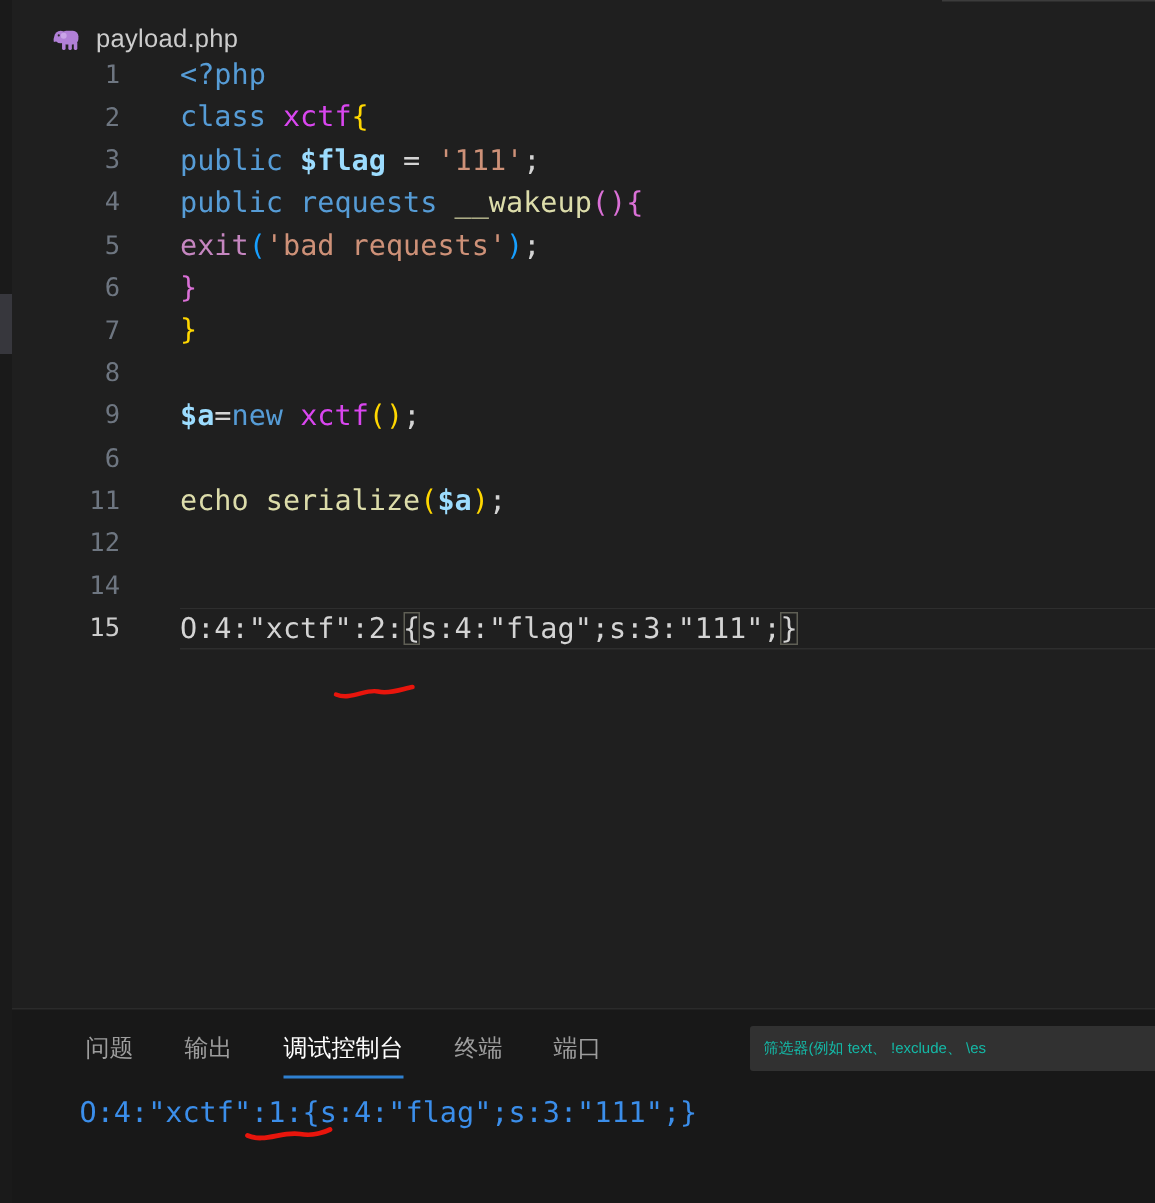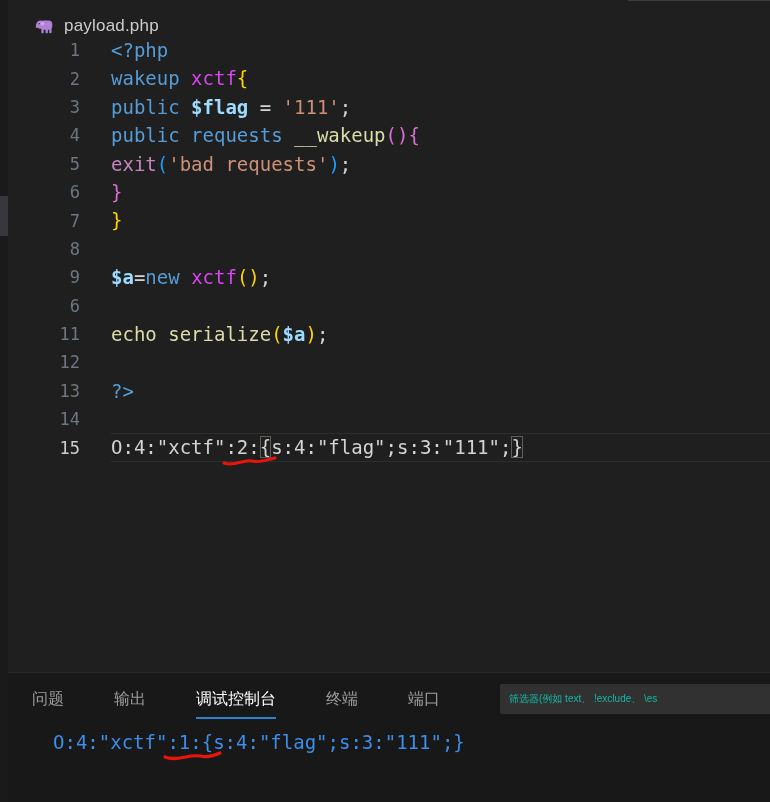--- a/index.html
+++ b/index.html
@@ -15,37 +15,37 @@
   
   .tabbar{position:absolute;left:8px;top:0;right:0;height:36px;background:#1f1f1f}
   .edtab{display:flex;align-items:flex-end;height:36px;padding-left:26px}
   .phpicon{width:22px;height:20px;display:inline-flex;align-items:center;justify-content:center;margin-right:8px}
   .fname{color:#cccccc;font-size:17px;letter-spacing:.2px}
   
   .editor{position:absolute;left:8px;top:36px;right:0;bottom:130px;background:#1f1f1f;overflow:hidden}
   .line{display:flex;height:28.4px;align-items:center}
   .gutter{width:72px;text-align:right;color:#6e7681;font:17px "DejaVu Sans Mono",monospace;flex:0 0 72px}
   .line.current .gutter{color:#cccccc}
-  .codetxt{margin-left:31px;flex:1;font:19px/28.4px "DejaVu Sans Mono",monospace;white-space:pre;color:#d4d4d4;height:28.4px}
+  .codetxt{margin-left:40px;flex:1;font:19px/28.4px "DejaVu Sans Mono",monospace;white-space:pre;color:#d4d4d4;height:28.4px}
   .line.current .codetxt{box-shadow:inset 0 1px 0 #2e2e2e, inset 0 -1px 0 #2e2e2e}
   .tk-kw{color:#569cd6}
   .tk-cls{color:#d946ef}
   .tk-var{color:#9cdcfe;font-weight:bold}
   .tk-str{color:#ce9178}
   .tk-fn{color:#dcdcaa}
   .tk-ctrl{color:#c586c0}
   .tk-b1{color:#ffd700}
   .tk-b2{color:#da70d6}
   .tk-b3{color:#179fff}
   .tk-pln{color:#d4d4d4}
   .tk-boxed{color:#d4d4d4;outline:1px solid #5f5f55;outline-offset:-1px}
   .red-editor{position:absolute;left:214px;top:418px;pointer-events:none}
   
   .panel{position:absolute;left:0;bottom:0;width:770px;height:130px;background:#181818;border-top:1px solid #2b2b2b;box-sizing:border-box}
-  .ptabs{position:absolute;left:32px;top:16px;display:flex;gap:50px}
+  .ptabs{position:absolute;left:57px;top:16px;display:flex;gap:34px}
   .ptab{font-size:16px;color:#9d9d9d;padding-bottom:7px;cursor:default;white-space:nowrap}
   .ptab.active{color:#ffffff;border-bottom:2px solid #2f80d0}
   .filter{position:absolute;left:500px;top:11px;right:-16px;height:30px;background:#313131;border-radius:2px;display:flex;align-items:center;padding-left:9px;box-sizing:border-box;overflow:hidden}
   .filter .ph{font-size:10px;color:#14b8a6;white-space:nowrap}
   .console{position:absolute;left:53px;top:57px;font:19px/24px "DejaVu Sans Mono",monospace;color:#3b8eea;white-space:pre}
   .red-console{position:absolute;left:162px;top:75px;pointer-events:none}
 </style>
 </head>
 <body>
 
@@ -77,21 +77,21 @@
   </div>
 
   <div class="editor">
     <div id="code-lines">
         <div class="line">
           <div class="gutter">1</div>
           <div class="codetxt"><span class="tk-kw">&lt;?php</span></div>
         </div>
         <div class="line">
           <div class="gutter">2</div>
-          <div class="codetxt"><span class="tk-kw">wakeup </span><span class="tk-cls">xctf</span><span class="tk-b1">{</span></div>
+          <div class="codetxt"><span class="tk-kw">class </span><span class="tk-cls">xctf</span><span class="tk-b1">{</span></div>
         </div>
         <div class="line">
           <div class="gutter">3</div>
           <div class="codetxt"><span class="tk-kw">public </span><span class="tk-var">$flag</span><span class="tk-pln"> = </span><span class="tk-str">'111'</span><span class="tk-pln">;</span></div>
         </div>
         <div class="line">
           <div class="gutter">4</div>
           <div class="codetxt"><span class="tk-kw">public requests </span><span class="tk-fn">__wakeup</span><span class="tk-b2">(){</span></div>
         </div>
         <div class="line">
@@ -120,24 +120,20 @@
         </div>
         <div class="line">
           <div class="gutter">11</div>
           <div class="codetxt"><span class="tk-fn">echo serialize</span><span class="tk-b1">(</span><span class="tk-var">$a</span><span class="tk-b1">)</span><span class="tk-pln">;</span></div>
         </div>
         <div class="line">
           <div class="gutter">12</div>
           <div class="codetxt"></div>
         </div>
         <div class="line">
-          <div class="gutter">13</div>
-          <div class="codetxt"><span class="tk-kw">?&gt;</span></div>
-        </div>
-        <div class="line">
           <div class="gutter">14</div>
           <div class="codetxt"></div>
         </div>
         <div class="line current">
           <div class="gutter">15</div>
           <div class="codetxt"><span class="tk-pln">O:4:"xctf":2:</span><span class="tk-boxed">{</span><span class="tk-pln">s:4:"flag";s:3:"111";</span><span class="tk-boxed">}</span></div>
         </div>
       </div>
     <svg class="red-editor" width="56" height="14" viewBox="0 0 56 14">
       <path d="M2,9 C12,13 22,5 30,7 C38,9 47,5 53,4" fill="none" stroke="#e8150c" stroke-width="3" stroke-linecap="round"></path>

